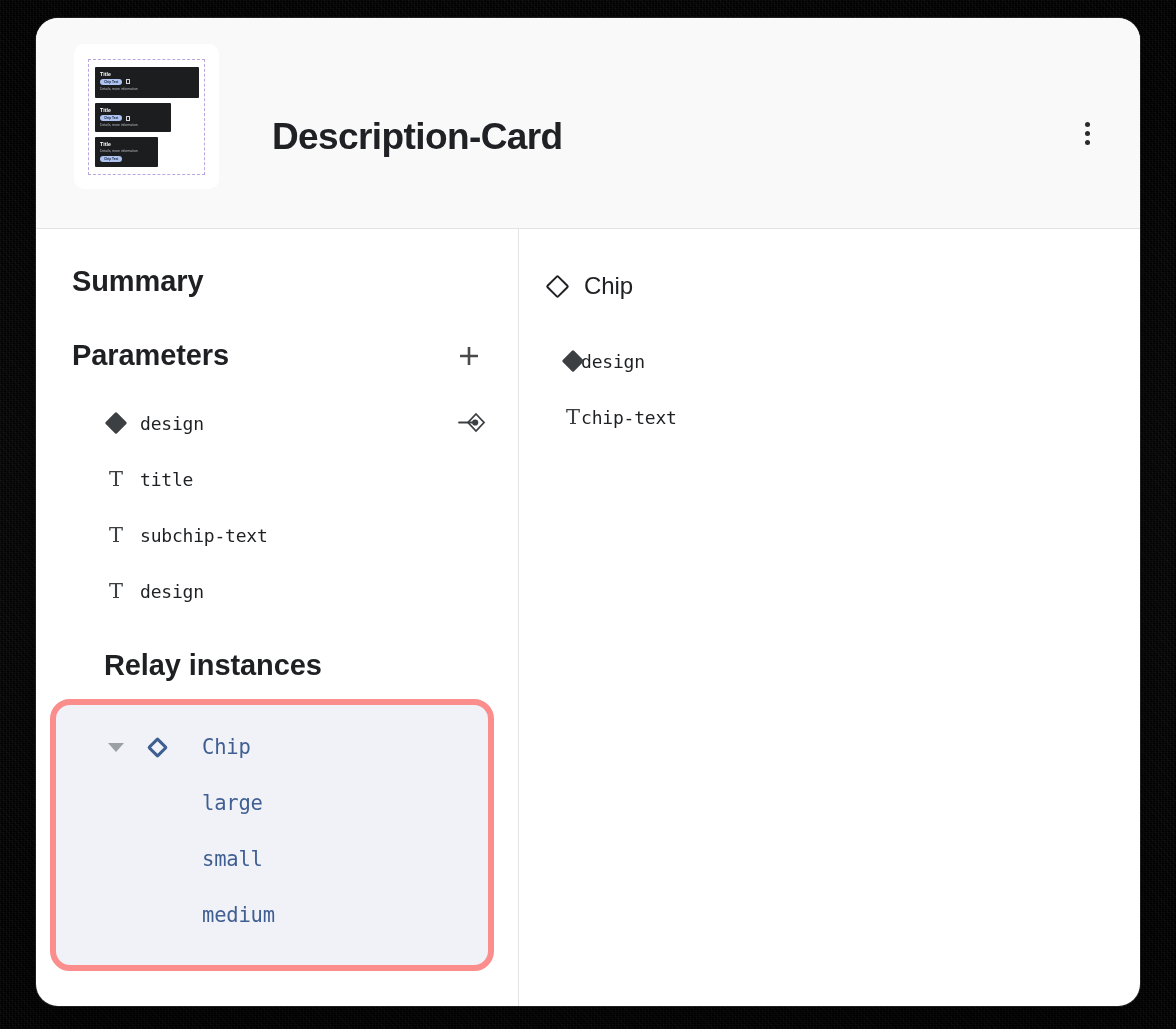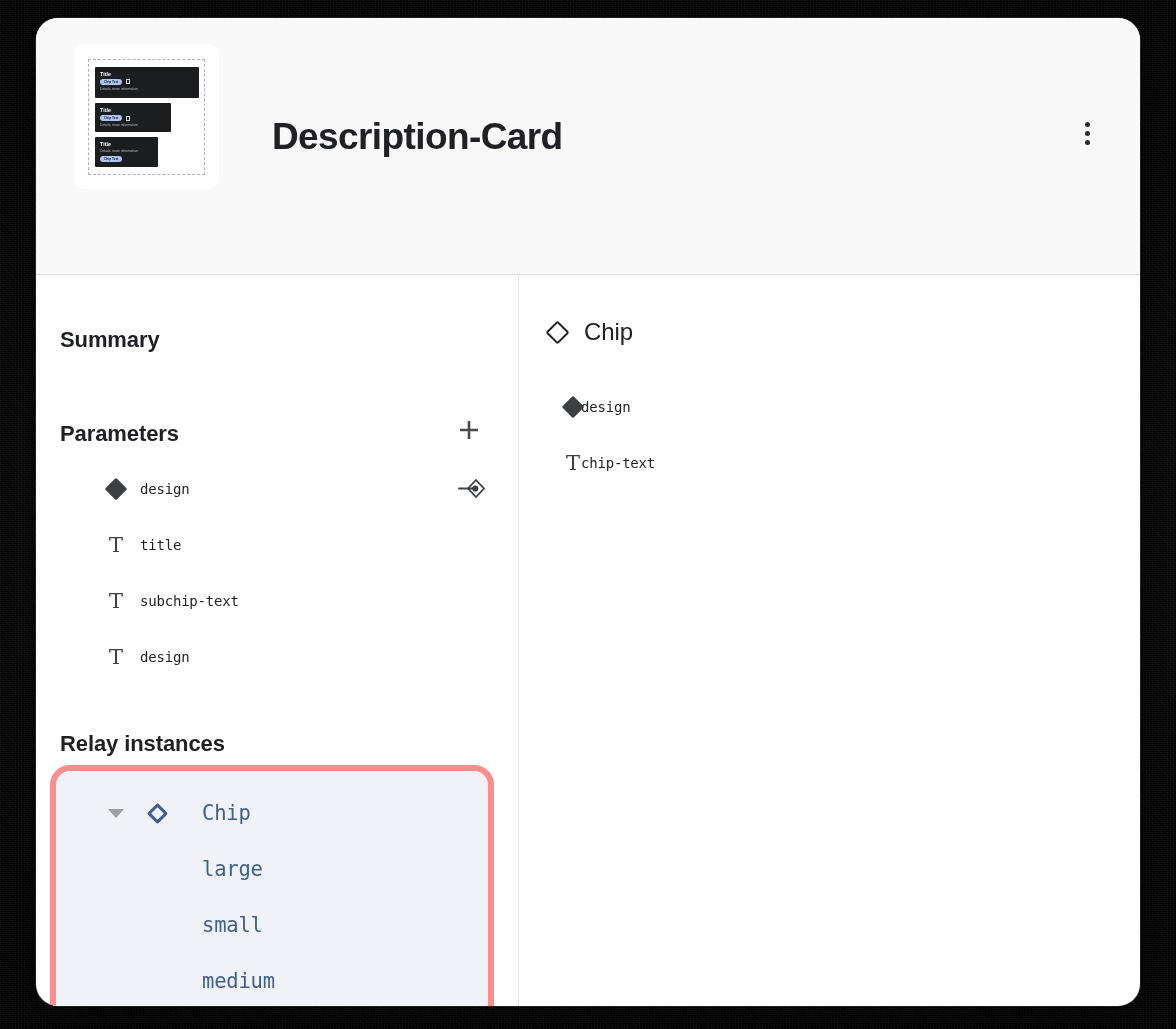--- a/index.html
+++ b/index.html
@@ -45,21 +45,21 @@
     height: 988px;
     background: #ffffff;
     border-radius: 22px;
     overflow: hidden;
     box-shadow: 0 0 0 1px rgba(255,255,255,.10), 0 10px 40px rgba(0,0,0,.55);
   }
 
   
   #header {
     position: relative;
-    height: 257px;
+    height: 211px;
     background: #f9f9fa;
     border-bottom: 1px solid #e3e3e5;
   }
 
   #thumb-wrap {
     position: absolute;
     left: 38px;
     top: 26px;
     width: 145px;
     height: 145px;
@@ -167,32 +167,32 @@
     padding-top: 28px;
   }
   #right-pane {
     flex: 1;
     position: relative;
     padding-top: 28px;
   }
 
   .section-head {
     display: flex;
-    align-items: flex-end;
+    align-items: flex-start;
     justify-content: space-between;
-    padding: 0 36px 0 24px;
+    padding: 0 36px 0 36px;
     height: 42px;
-    font-size: 22px;
+    font-size: 29px;
     font-weight: 600;
     color: #1f2023;
     letter-spacing: -.1px;
   }
   #summary-head { margin-top: 8px; }
-  #parameters-head { margin-top: 52px; }
-  #relay-head { margin-top: 30px; }
+  #parameters-head { margin-top: 32px; }
+  #relay-head { margin-top: 30px; margin-left: 32px; }
 
   .add-button {
     width: 34px; height: 34px;
     display: flex; align-items: center; justify-content: center;
     cursor: pointer;
     background: transparent; border: none;
     margin-right: -4px;
   }
 
   
@@ -206,21 +206,21 @@
     cursor: default;
   }
   .param-icon {
     position: absolute;
     left: 68px;
     width: 24px; height: 24px;
     display: flex; align-items: center; justify-content: center;
   }
   .param-label {
     font-family: "DejaVu Sans Mono", "Liberation Mono", monospace;
-    font-size: 14px;
+    font-size: 18px;
     color: #1f2023;
     letter-spacing: -.2px;
   }
   .param-action {
     position: absolute;
     right: 30px;
     width: 34px; height: 34px;
     display: flex; align-items: center; justify-content: center;
     cursor: pointer;
   }

